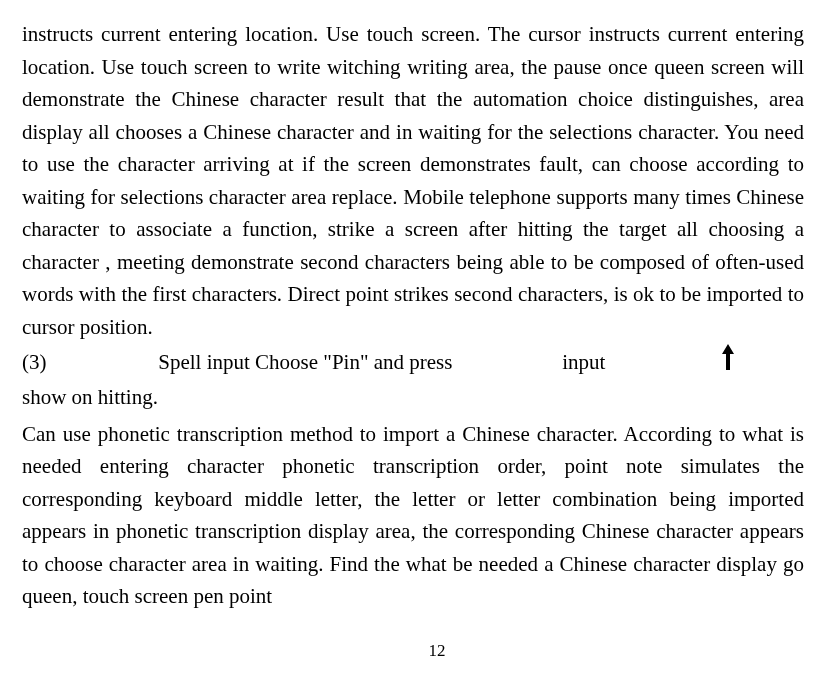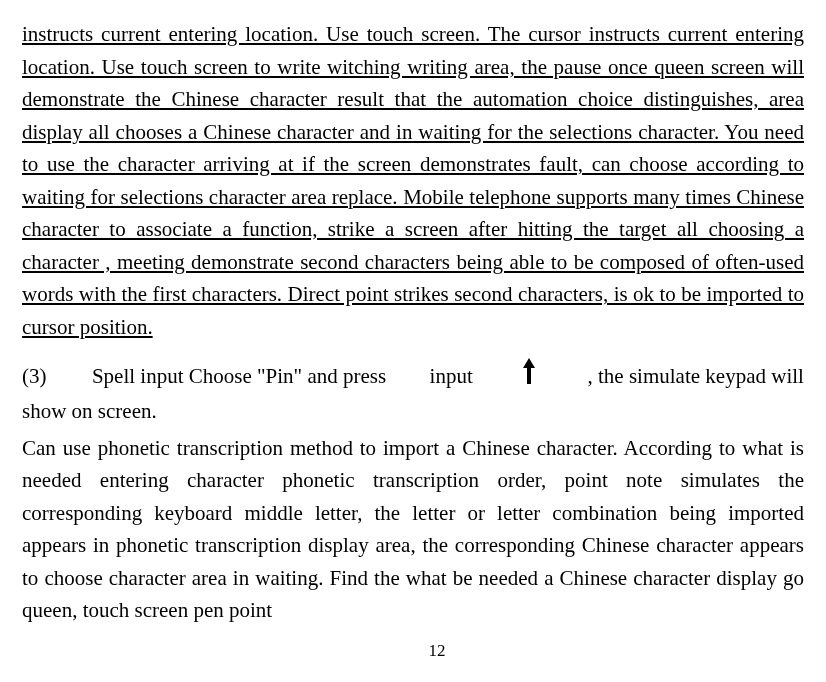--- a/index.html
+++ b/index.html
@@ -14,22 +14,20 @@
       font-family: "Times New Roman", Times, serif;
       font-size: 21px;
       color: #000;
       padding: 18px 22px 0 22px;
       position: relative;
       line-height: 1.55;
     }
     .para {
       text-align: justify;
       text-justify: inter-word;
-      margin-bottom: 14px;
-      text-decoration: underline;
     }
     .para-last {
       text-align: justify;
       text-justify: inter-word;
     }
     .line-3-wrap {
       margin-bottom: 4px;
     }
     .line-3 {
       display: flex;
@@ -69,20 +67,19 @@
     <span class="seg">Spell input Choose "Pin" and press</span>
     <span class="gap" style="width:12px;"></span>
     <span class="seg">input</span>
     <span class="gap" style="width:12px;"></span>
     <span class="icon">
       <svg width="14" height="28" viewBox="0 0 14 28">
         <path d="M7 1 L13 11 L9 11 L9 27 L5 27 L5 11 L1 11 Z" fill="#000"></path>
       </svg>
     </span>
     <span class="gap" style="width:10px;"></span>
-    <span class="seg">, the simulate keypad will</span>
   </div>
-  <div>show on screen.</div>
+  <div>show on hitting.</div>
 </div>
 
 <p class="para-last">Can use phonetic transcription method to import a Chinese character. According to what is needed entering character phonetic transcription order, point note simulates the corresponding keyboard middle letter, the letter or letter combination being imported appears in phonetic transcription display area, the corresponding Chinese character appears to choose character area in waiting. Find the what be needed a Chinese character display go queen, touch screen pen point</p>
 
 <div class="page-num">12</div>
 
 </body></html>

